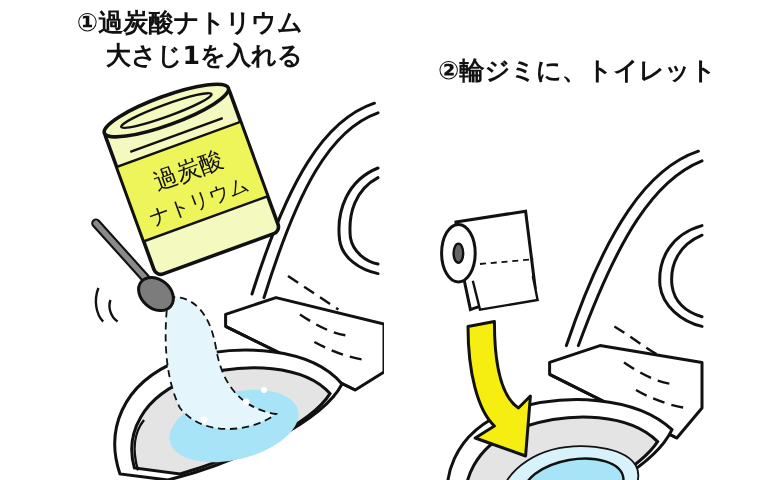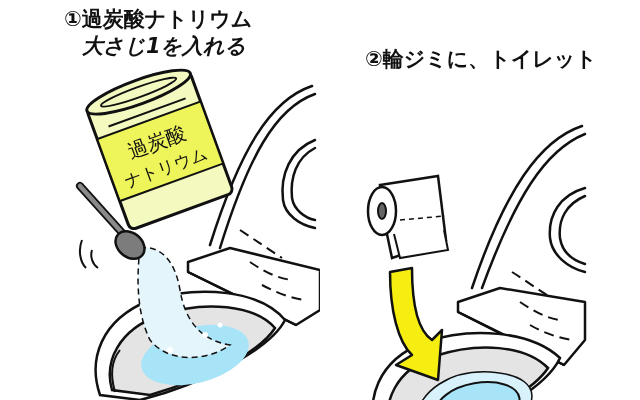--- a/index.html
+++ b/index.html
@@ -1,30 +1,30 @@
 <!DOCTYPE html>
 <html><head>
   <meta charset="utf-8">
   <style>
     html, body { margin: 0; padding: 0; }
     body { width: 640px; height: 400px; background: #ffffff; overflow: hidden; position: relative; font-family: "DejaVu Sans", sans-serif; }
     .panel { position: absolute; top: 0; width: 320px; height: 400px; }
-    .panel.left { left: 0; }
+    .panel.left { left: 0; text-align: right; }
     .panel.right { left: 320px; margin-top: 40px; }
     .caption { position: absolute; font-size: 21px; font-weight: bold; color: #111; line-height: 27px; letter-spacing: 0px; white-space: nowrap; }
     .caption .line { display: block; }
     svg { position: absolute; left: 0; top: 0; }
   </style>
 </head>
 <body>
 
 <div class="panel left">
   <div class="caption" style="left:64px; top:6px;">
     <span class="line">①過炭酸ナトリウム</span>
-    <span class="line" style="padding-left:18px;font-style:italic;">大さじ1を入れる</span>
+    <span class="line" style="padding-left:18px;">大さじ1を入れる</span>
   </div>
 
   <svg width="320" height="400" viewBox="0 0 320 400">
 
     <g fill="none" stroke="#111" stroke-width="2.5" stroke-linecap="round">
       <path d="M312 86 C270 100 240 150 210 245"></path>
       <path d="M315 94 C275 108 248 158 220 248"></path>
       <path d="M315 140 C290 150 280 175 283 200 C285 215 300 225 315 228"></path>
       <path d="M315 148 C296 158 290 178 292 198 C294 210 305 218 315 220"></path>
     </g>

